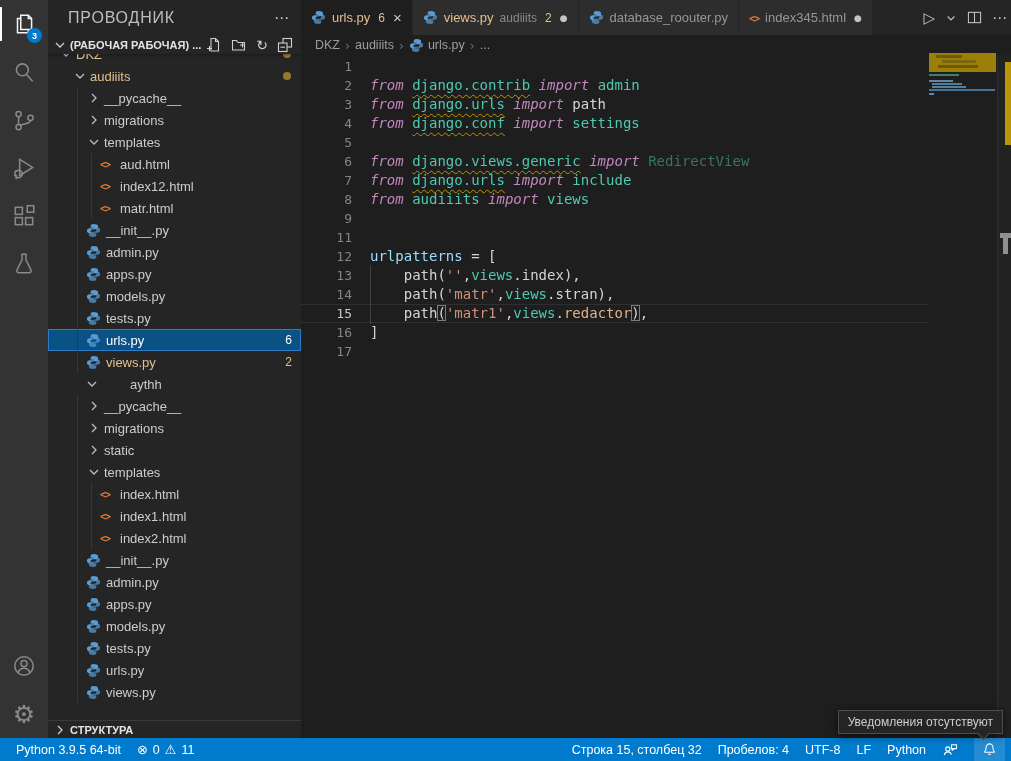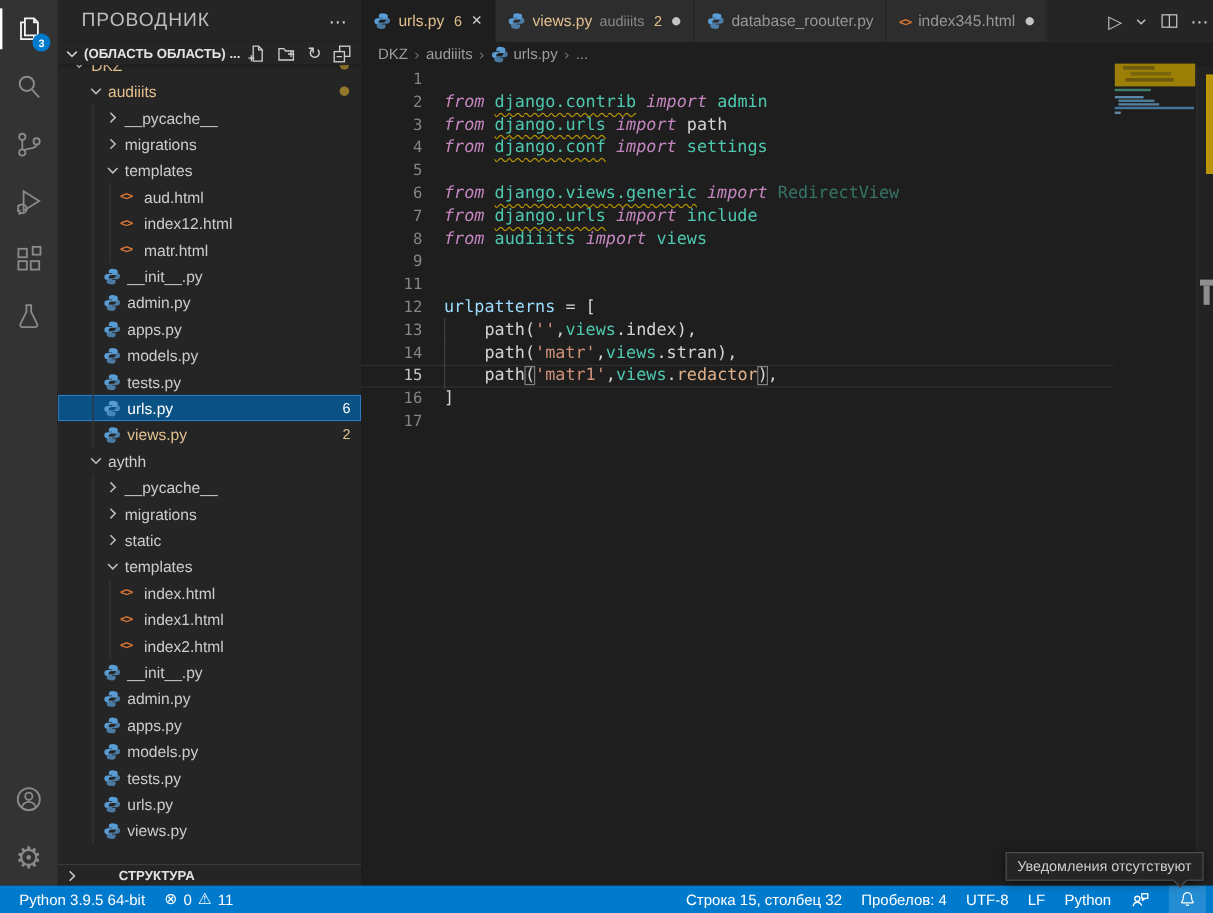--- a/index.html
+++ b/index.html
@@ -34,21 +34,21 @@
   .tree-row .twistie{width:16px;height:16px;flex:none;display:flex;align-items:center;justify-content:center;}
   .tree-row .fileicon{width:18px;height:16px;flex:none;display:flex;align-items:center;justify-content:flex-start;}
   .tree-row .lbl{margin-left:2px;white-space:nowrap;}
   .rowbadge{position:absolute;right:9px;font-size:12px;color:#cccccc;}
   .tree-row.mod .rowbadge{color:#e2c08d;}
   .tree-row.sel .rowbadge{color:#ffffff;}
   .gitdot{position:absolute;right:10px;width:8px;height:8px;border-radius:50%;background:#94792c;}
   .guide{position:absolute;top:0;bottom:0;width:1px;background:#363636;}
   .html-ico{font-family:"DejaVu Sans Mono",monospace;font-size:10px;font-weight:bold;color:#e37933;letter-spacing:-1px;}
   .sb-structure{position:absolute;left:0;bottom:0;width:100%;height:18px;background:#252526;border-top:1px solid #3a3a3a;
-                display:flex;align-items:center;padding-left:4px;box-sizing:border-box;gap:29px;}
+                display:flex;align-items:center;padding-left:4px;box-sizing:border-box;}
   .sb-structure .sec-label{font-size:11px;font-weight:bold;color:#e3e3e3;margin-left:2px;}
   
   .editor{position:absolute;left:301px;top:0;width:710px;height:738px;background:#1e1e1e;}
   .tabbar{position:absolute;left:0;top:0;right:0;height:35px;background:#252526;display:flex;}
   .tab{height:35px;display:flex;align-items:center;padding:0 10px;background:#2d2d2d;border-right:1px solid #252526;
        font-size:13px;color:#969696;cursor:pointer;white-space:nowrap;box-sizing:border-box;}
   .tab.active{background:#1e1e1e;}
   .tab .t-label{margin-left:6px;}
   .tab.modclr .t-label{color:#e2c08d;}
   .t-desc{margin-left:6px;font-size:12px;color:#8a8a8a;}
@@ -180,21 +180,21 @@
     <div class="sb-header">
       <span class="sb-title">ПРОВОДНИК</span>
       <span class="sb-more">⋯</span>
     </div>
     <div class="sb-section">
       <span>
         <svg width="16" height="16" viewBox="0 0 16 16" fill="none" stroke="#cccccc" stroke-width="1.3">
             <path d="M4 6l4 4 4-4"></path>
           </svg>
       </span>
-      <span class="sec-label">(ОБЛАСТЬ ОБЛАСТЬ) ...</span>
+      <span class="sec-label">(РАБОЧАЯ РАБОЧАЯ) ...</span>
       <span class="sec-actions">
         <span>
           <svg width="16" height="16" viewBox="0 0 16 16" fill="none" stroke-width="1.1">
             <path d="M5 1.5h4.5l3 3V14H5z"></path>
               <path d="M9.5 1.5v3h3"></path>
               <path d="M1 11.5h5M3.5 9v5"></path>
           </svg>
         </span>
         <span>
           <svg width="16" height="16" viewBox="0 0 16 16" fill="none" stroke-width="1.1">
@@ -348,21 +348,21 @@
             <span class="guide" style="left: 29px;"></span>
             <span class="fileicon">
               <svg width="15" height="15" viewBox="0 0 16 16">
                 <path fill="#5a9dd4" d="M7.9 1C6.1 1 5 1.8 5 3.1V5h3v.6H3.9C2.2 5.6 1 6.6 1 8.3s1 2.6 2.6 2.6h1.2V9.2c0-1.5 1.2-2.6 2.7-2.6h3.2c1.2 0 2.2-1 2.2-2.2V3.1C12.9 1.8 10.8 1 7.9 1z"></path>
                 <path fill="#5a9dd4" opacity=".72" d="M8.1 15c1.8 0 2.9-.8 2.9-2.1V11h-3v-.6h4.1c1.7 0 2.9-1 2.9-2.7s-1-2.6-2.6-2.6h-1.2v1.7c0 1.5-1.2 2.6-2.7 2.6H5.3c-1.2 0-2.2 1-2.2 2.2v1.3C3.1 14.2 5.2 15 8.1 15z"></path>
               </svg>
             </span>
             <span class="lbl">views.py</span>
             <span class="rowbadge">2</span>
           </div>
-          <div class="tree-row" style="padding-left: 24px;">
+          <div class="tree-row" style="padding-left: 36px; gap: 28px;">
             <span class="twistie">
               <svg width="16" height="16" viewBox="0 0 16 16" fill="none" stroke="#bdbdbd" stroke-width="1.3">
                 <path d="M4 6l4 4 4-4"></path>
               </svg>
             </span>
             <span class="lbl">aythh</span>
           </div>
           <div class="tree-row" style="padding-left: 38px;">
             <span class="guide" style="left: 29px;"></span>
             <span class="twistie">

